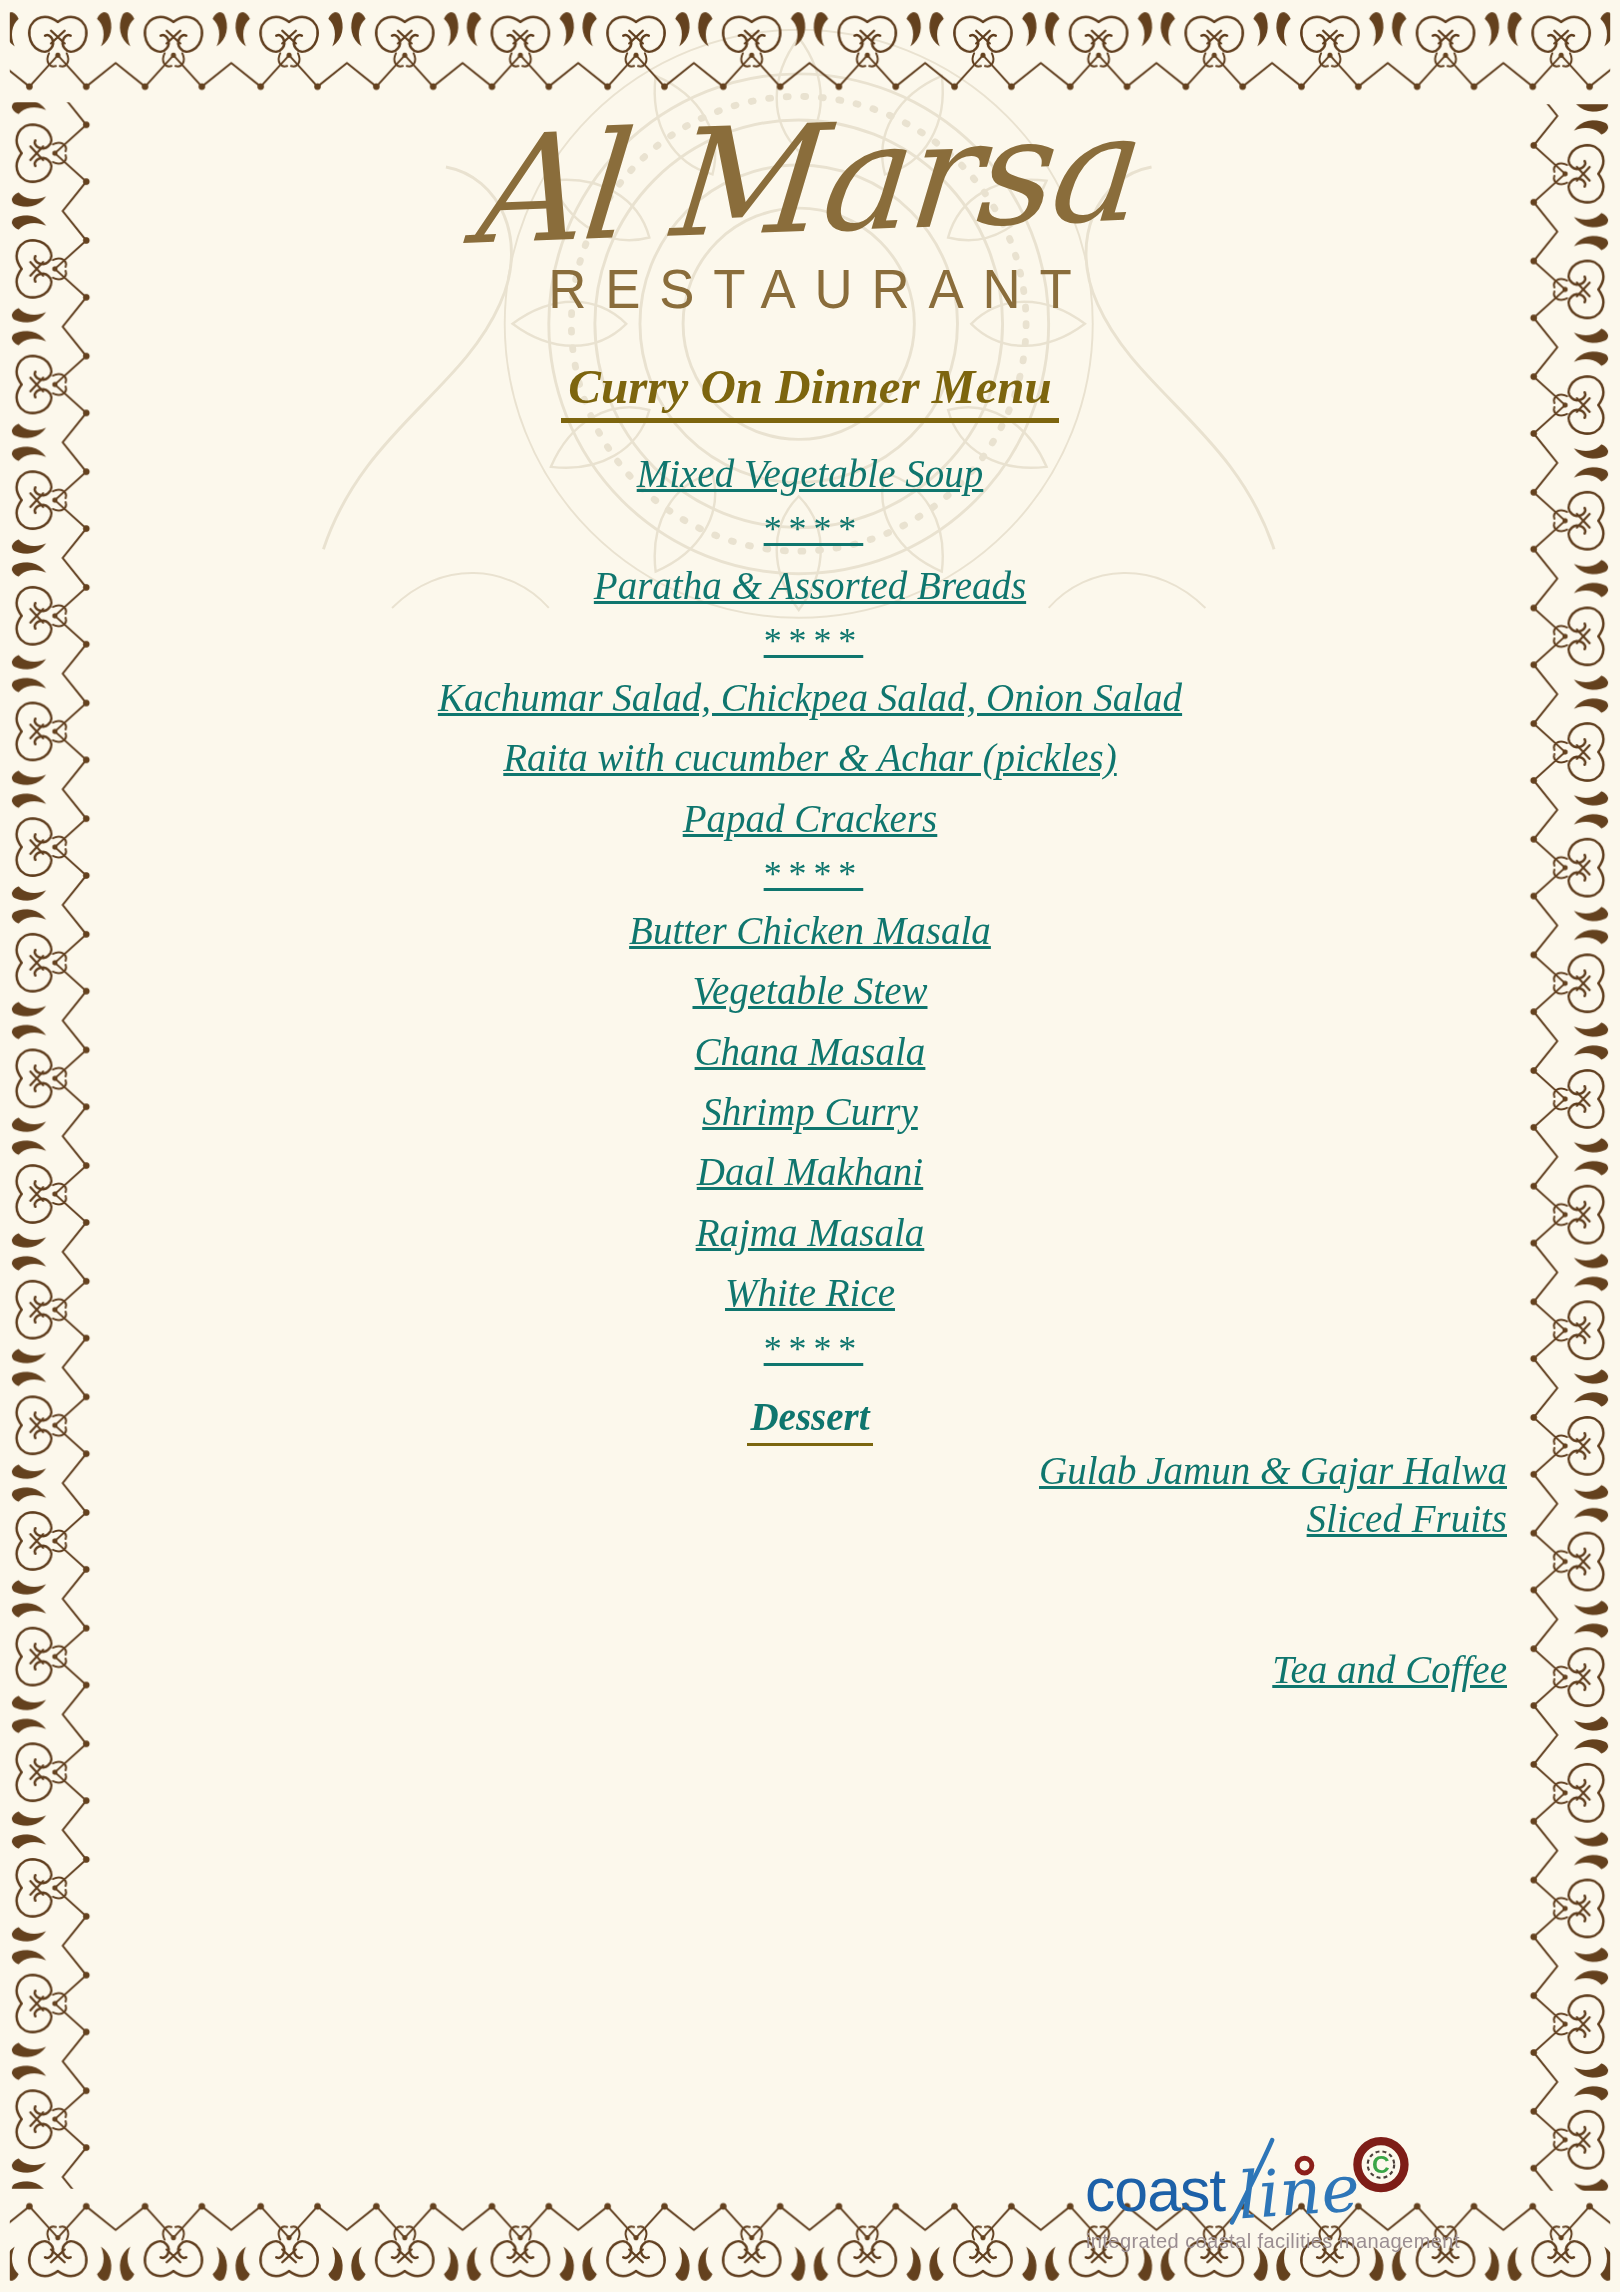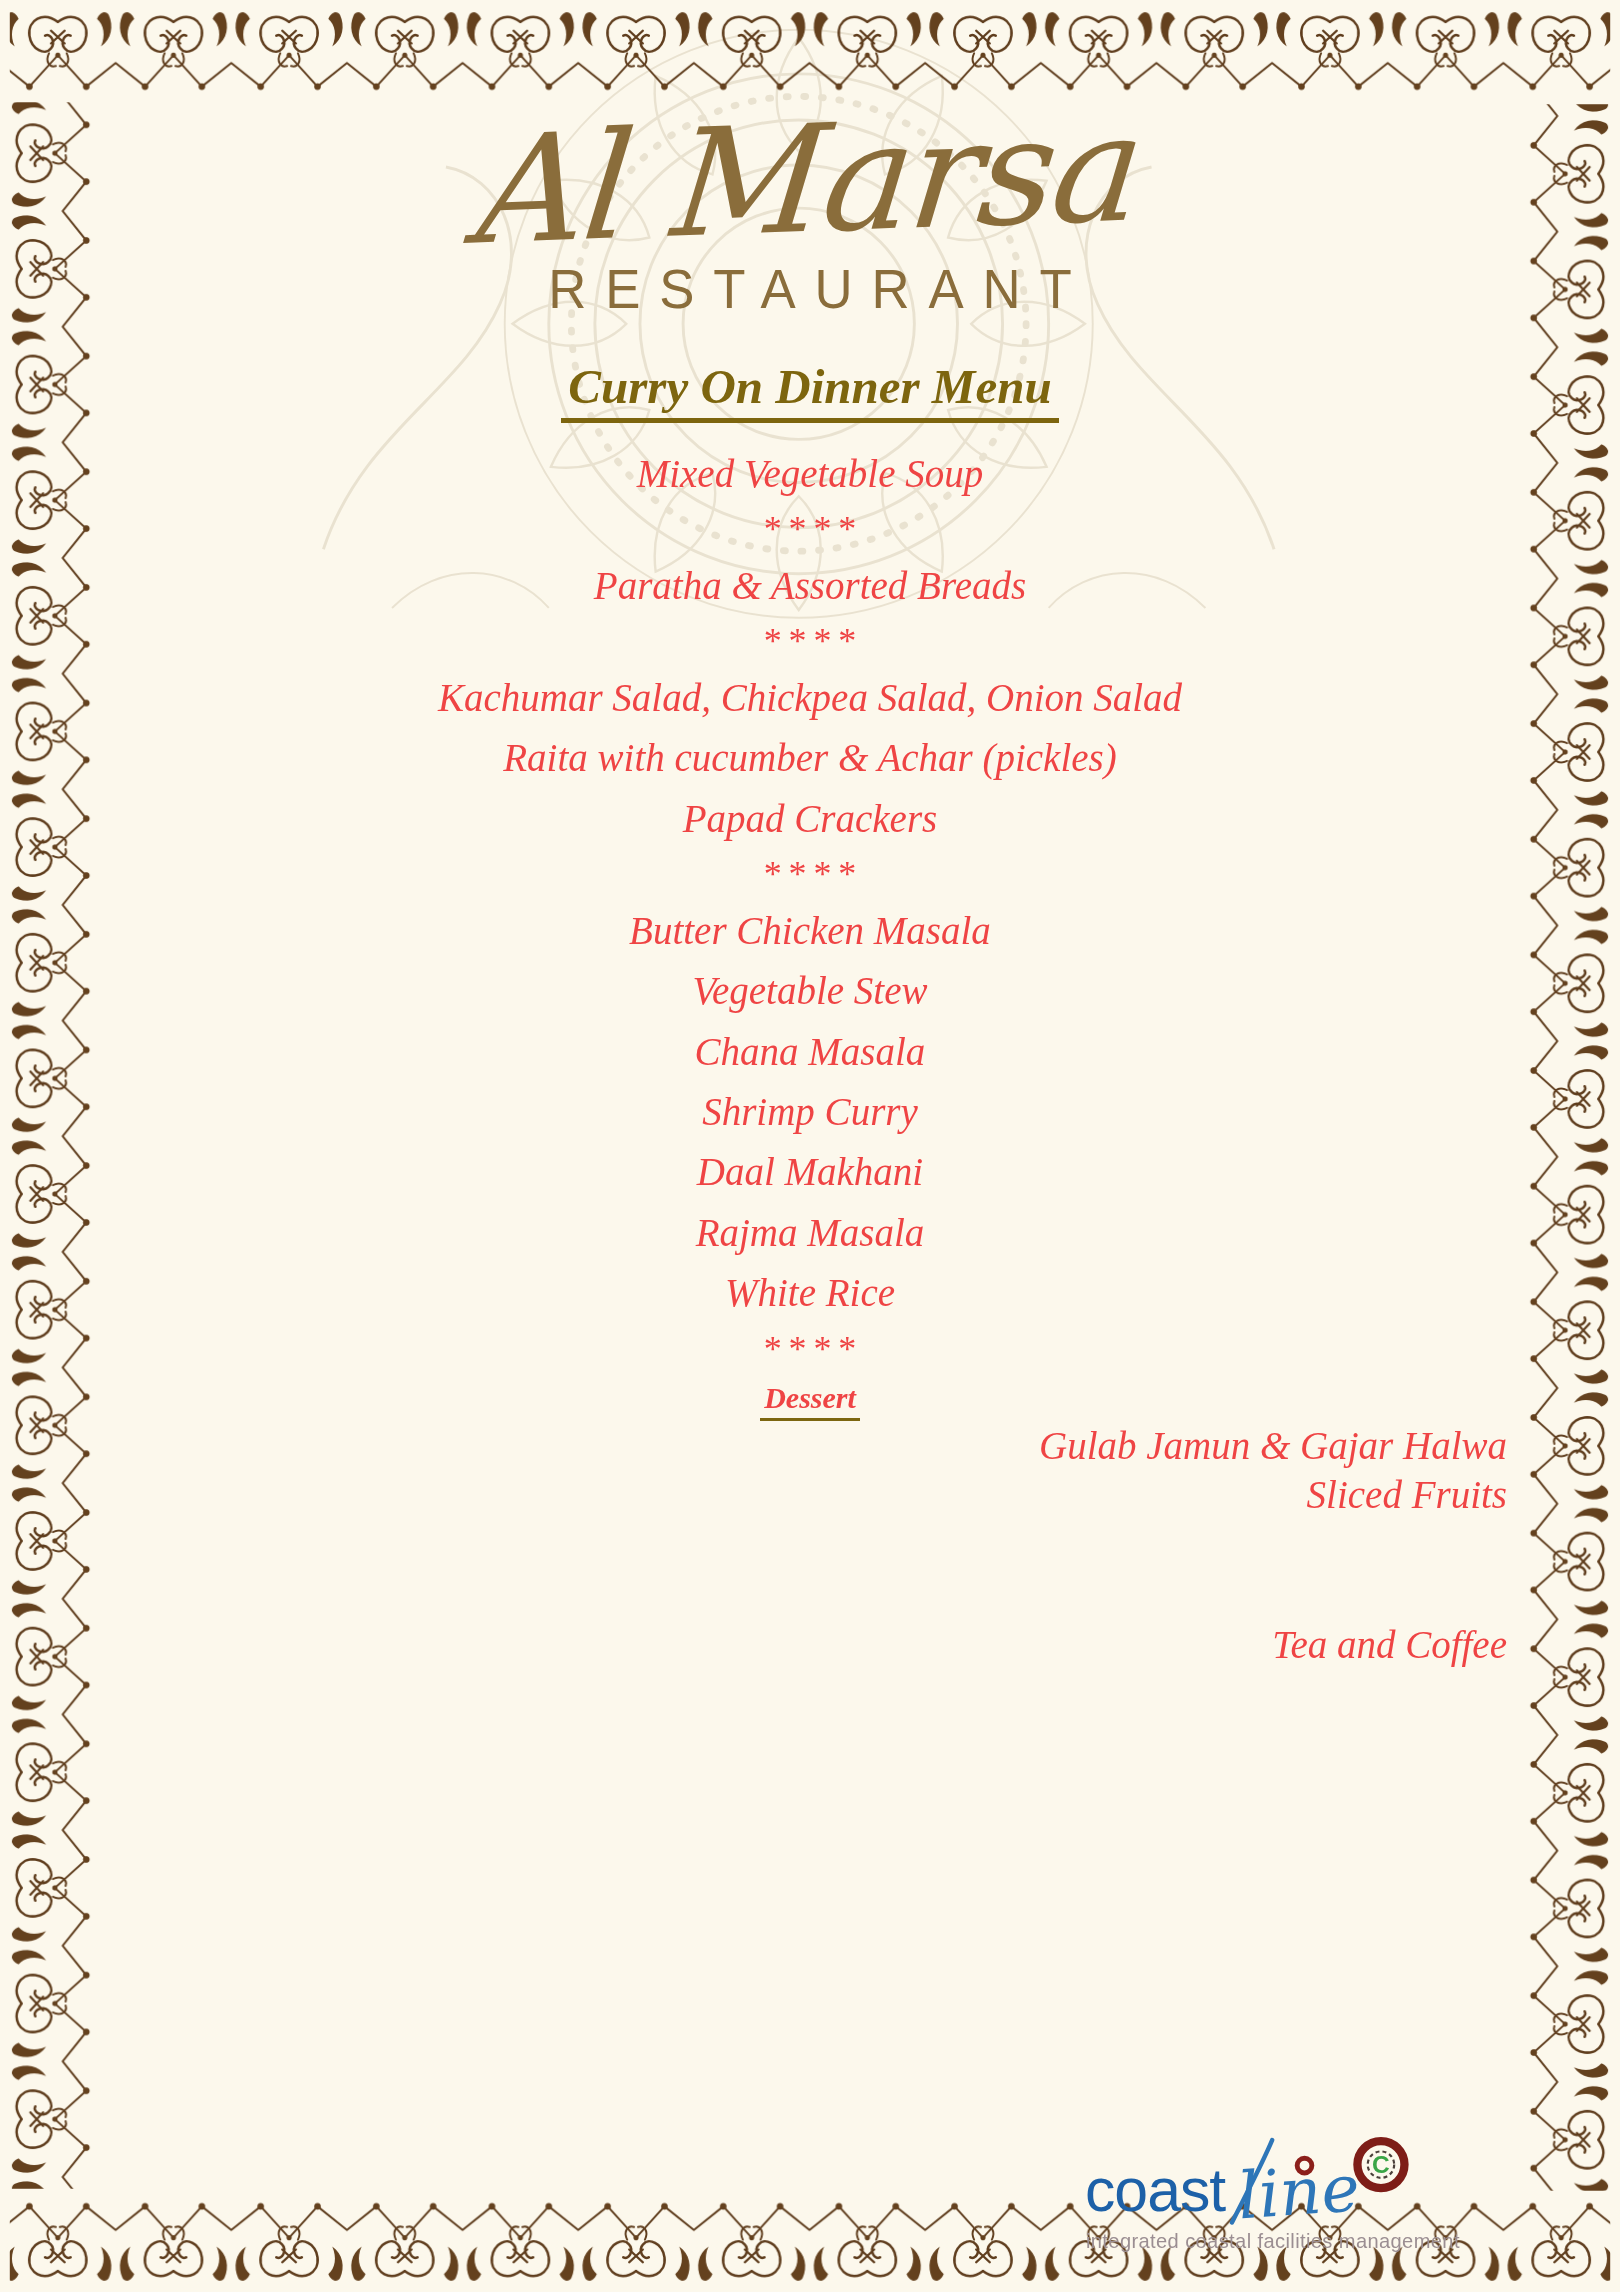--- a/index.html
+++ b/index.html
@@ -24,30 +24,30 @@
     color:#8a6d3b; margin-top:-5.9px; line-height:1.1;
     transform:scaleY(1.02) scaleX(.96);
   }
   .menu-title {
     display:inline-block; margin-top:41px;
     font-family:"Liberation Serif", serif; font-style:italic; font-weight:bold;
     font-size:49px; line-height:1.05; color:#7d650e;
     border-bottom:5.9px solid #7d650e; padding:0 7.8px 5.9px;text-align:right;
   }
   .menu-rows { margin-top:27.4px; }
-  .row { color:#ef4444; }
+  .row { color:#0f766e;text-decoration:underline; }
   .row.item {
     font-style:italic; font-size:39px; line-height:1.2; margin:13.7px 0;
   }
   .row.item.tight { margin:2px 0;text-align:right; }
   .row.separator {
     font-style:normal; font-size:36px; line-height:1.05;
     letter-spacing:6.9px; padding-left:6.9px; margin:2px 0 5.9px;
   }
-  .row.heading { margin:11px 0 2px; font-size:30px; line-height:1.2; }
+  .row.heading { margin:25px 0 2px; font-size:39px; line-height:1.2; }
   .row.heading .heading-inner {
     display:inline-block; font-style:italic; font-weight:bold;
     border-bottom:3.9px solid #7c660f; padding:0 3.9px 2px;
   }
   .row.spacer { height:100px; }
 
   .coastline { position:absolute; right:143px; bottom:39px; width:394px; height:120px; }
 </style>
 </head>
 <body>

